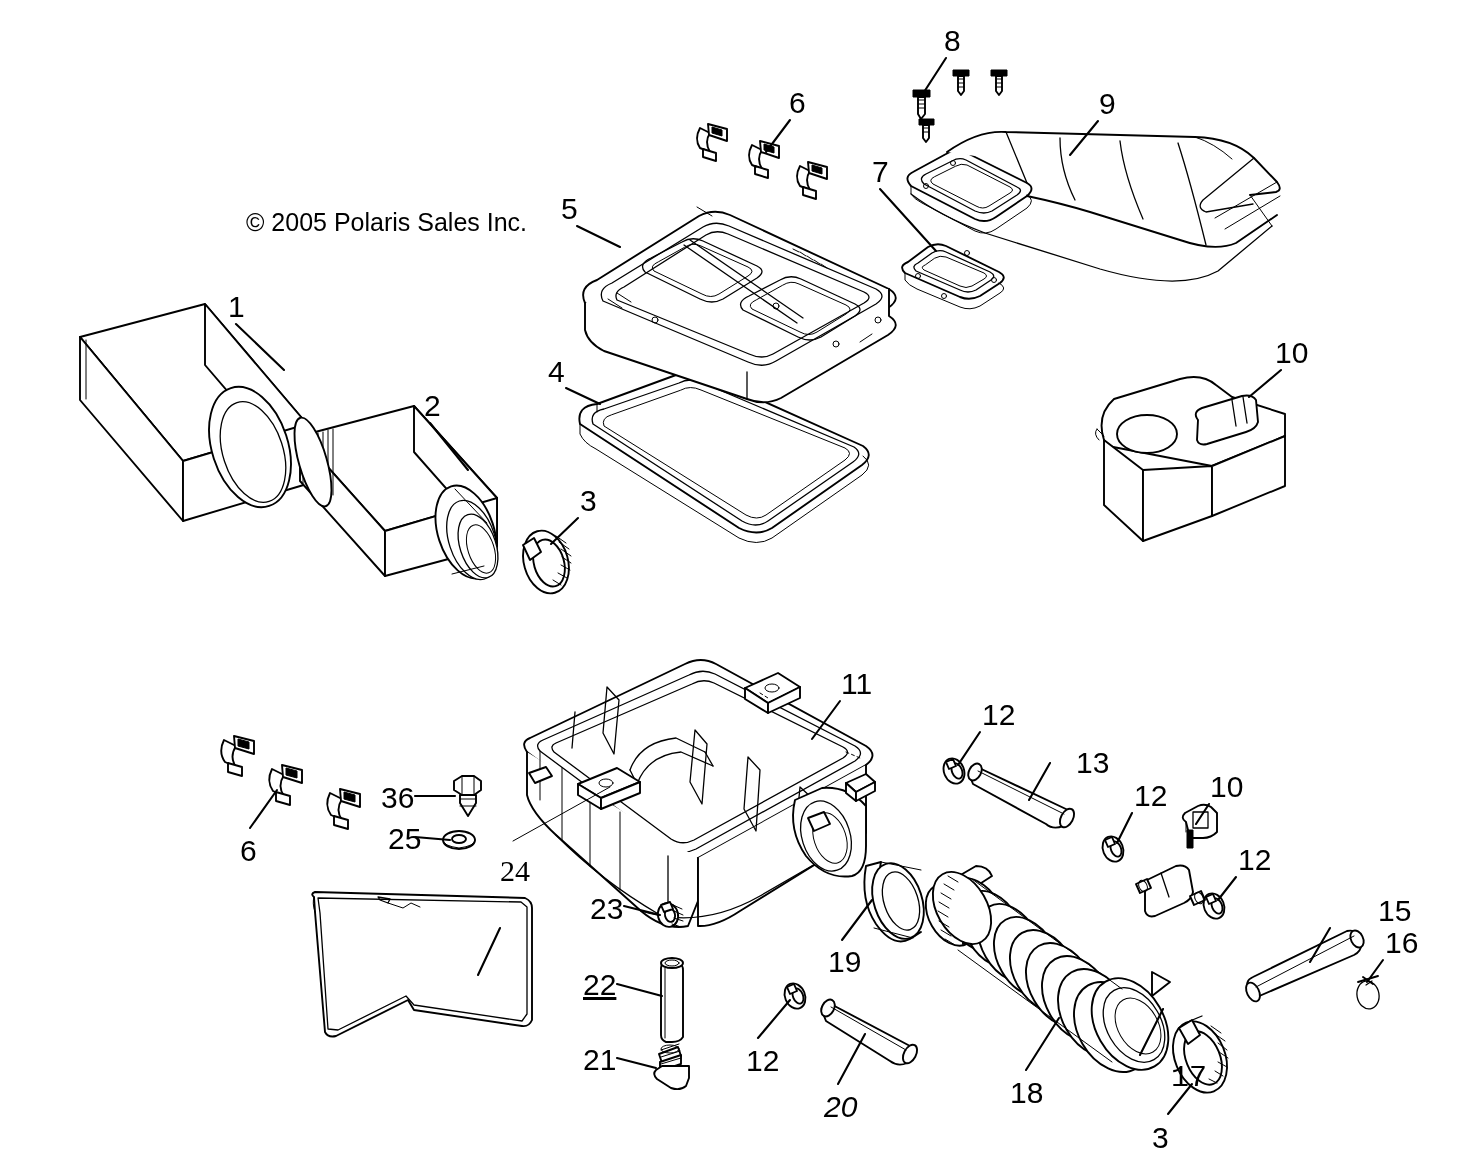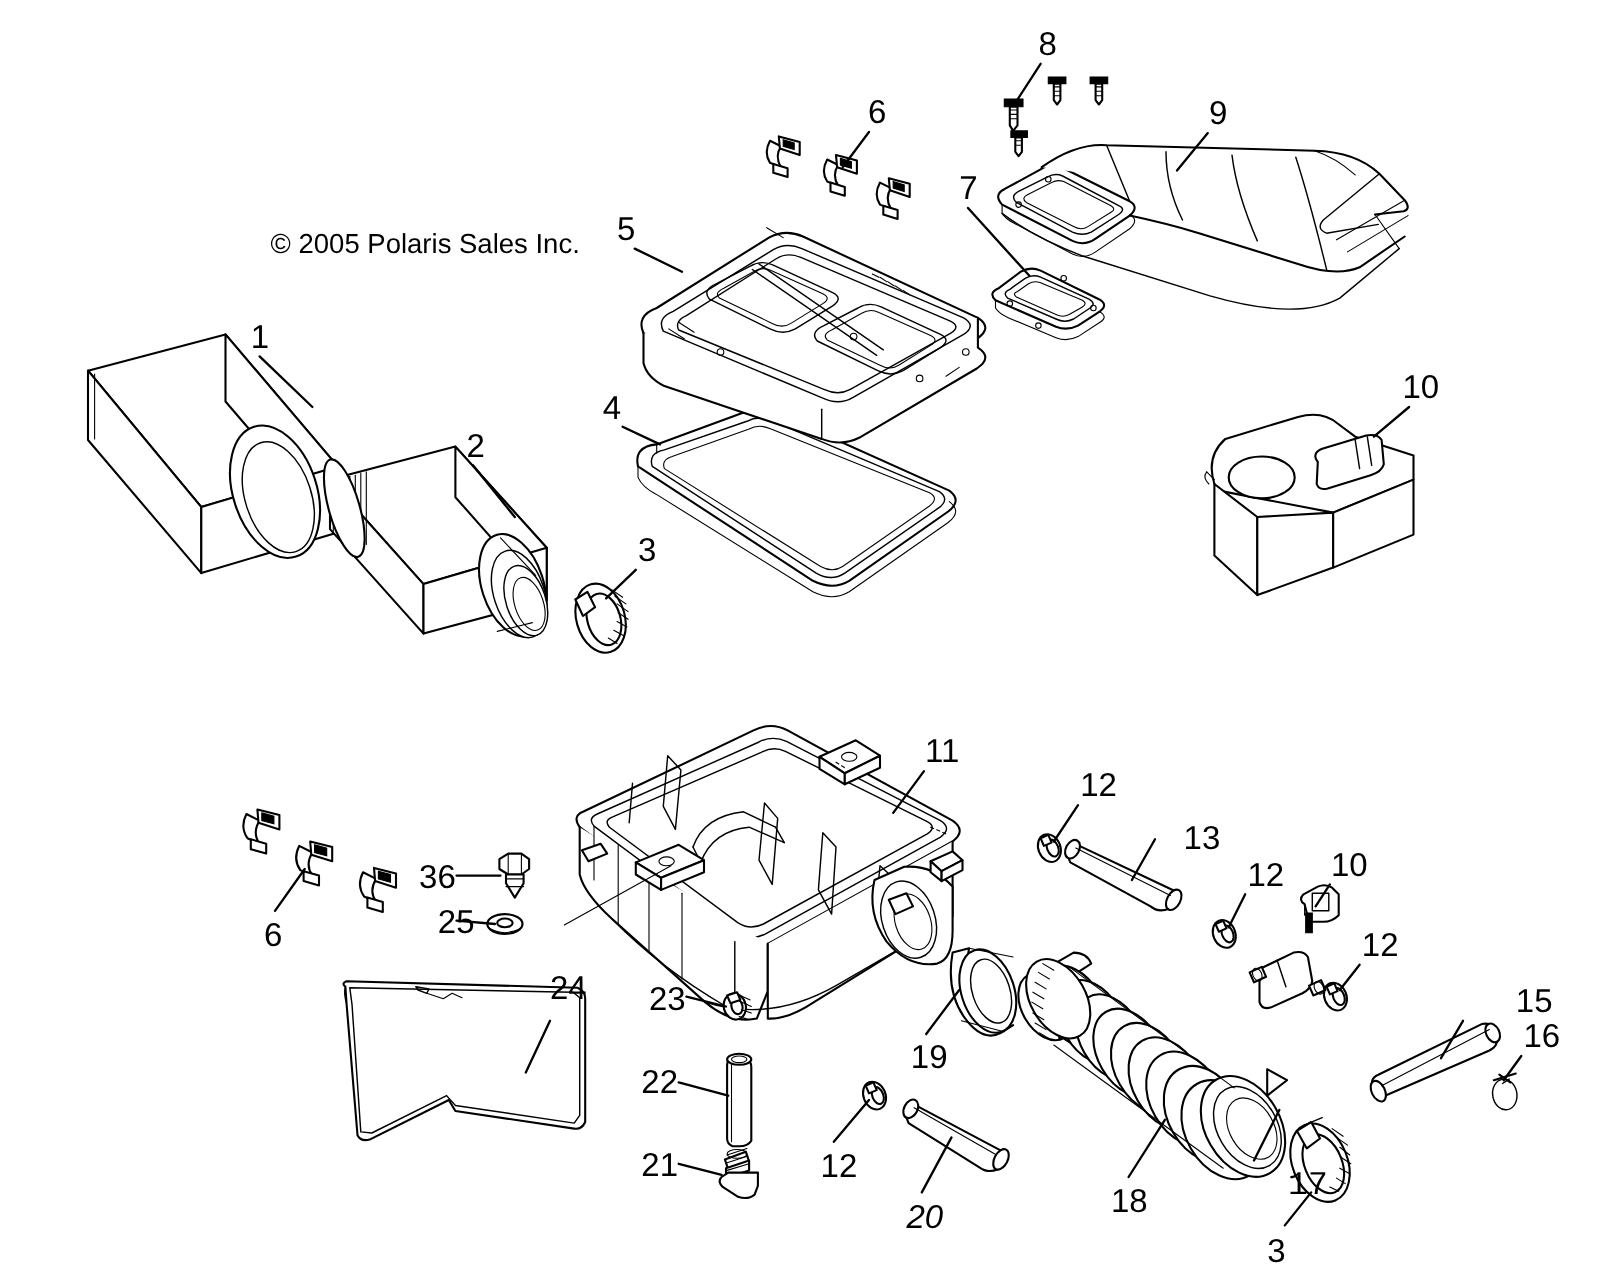--- a/index.html
+++ b/index.html
@@ -577,21 +577,21 @@
       <div class="callout" style="left: 1238px; top: 845px;">12</div>
       <div class="callout" style="left: 1330px; top: 896px; margin-left: 48px;">15</div>
       <div class="callout" style="left: 1385px; top: 928px;">16</div>
       <div class="callout" style="left: 1171px; top: 1063px; font-family: Liberation Mono, monospace;">17</div>
       <div class="callout" style="left: 1010px; top: 1078px;">18</div>
       <div class="callout" style="left: 1152px; top: 1123px;">3</div>
       <div class="callout" style="left: 828px; top: 947px;">19</div>
       <div class="callout" style="left: 824px; top: 1092px; font-style: italic;">20</div>
       <div class="callout" style="left: 746px; top: 1046px;">12</div>
       <div class="callout" style="left: 583px; top: 1045px;">21</div>
-      <div class="callout" style="left: 583px; top: 970px;">22</div>
+      <div class="callout" style="left: 583px; top: 970px; text-decoration: underline;">22</div>
       <div class="callout" style="left: 590px; top: 894px;">23</div>
-      <div class="callout" style="left: 500px; top: 884px;">24</div>
-      <div class="callout" style="left: 398px; top: 824px;">25</div>
+      <div class="callout" style="left: 500px; top: 856px; font-family: Liberation Serif, serif;">24</div>
+      <div class="callout" style="left: 388px; top: 824px;">25</div>
       <div class="callout" style="left: 381px; top: 783px;">36</div>
       <div class="callout" style="left: 240px; top: 836px;">6</div>
     </div>
 
 </div>
 
 </body></html>

